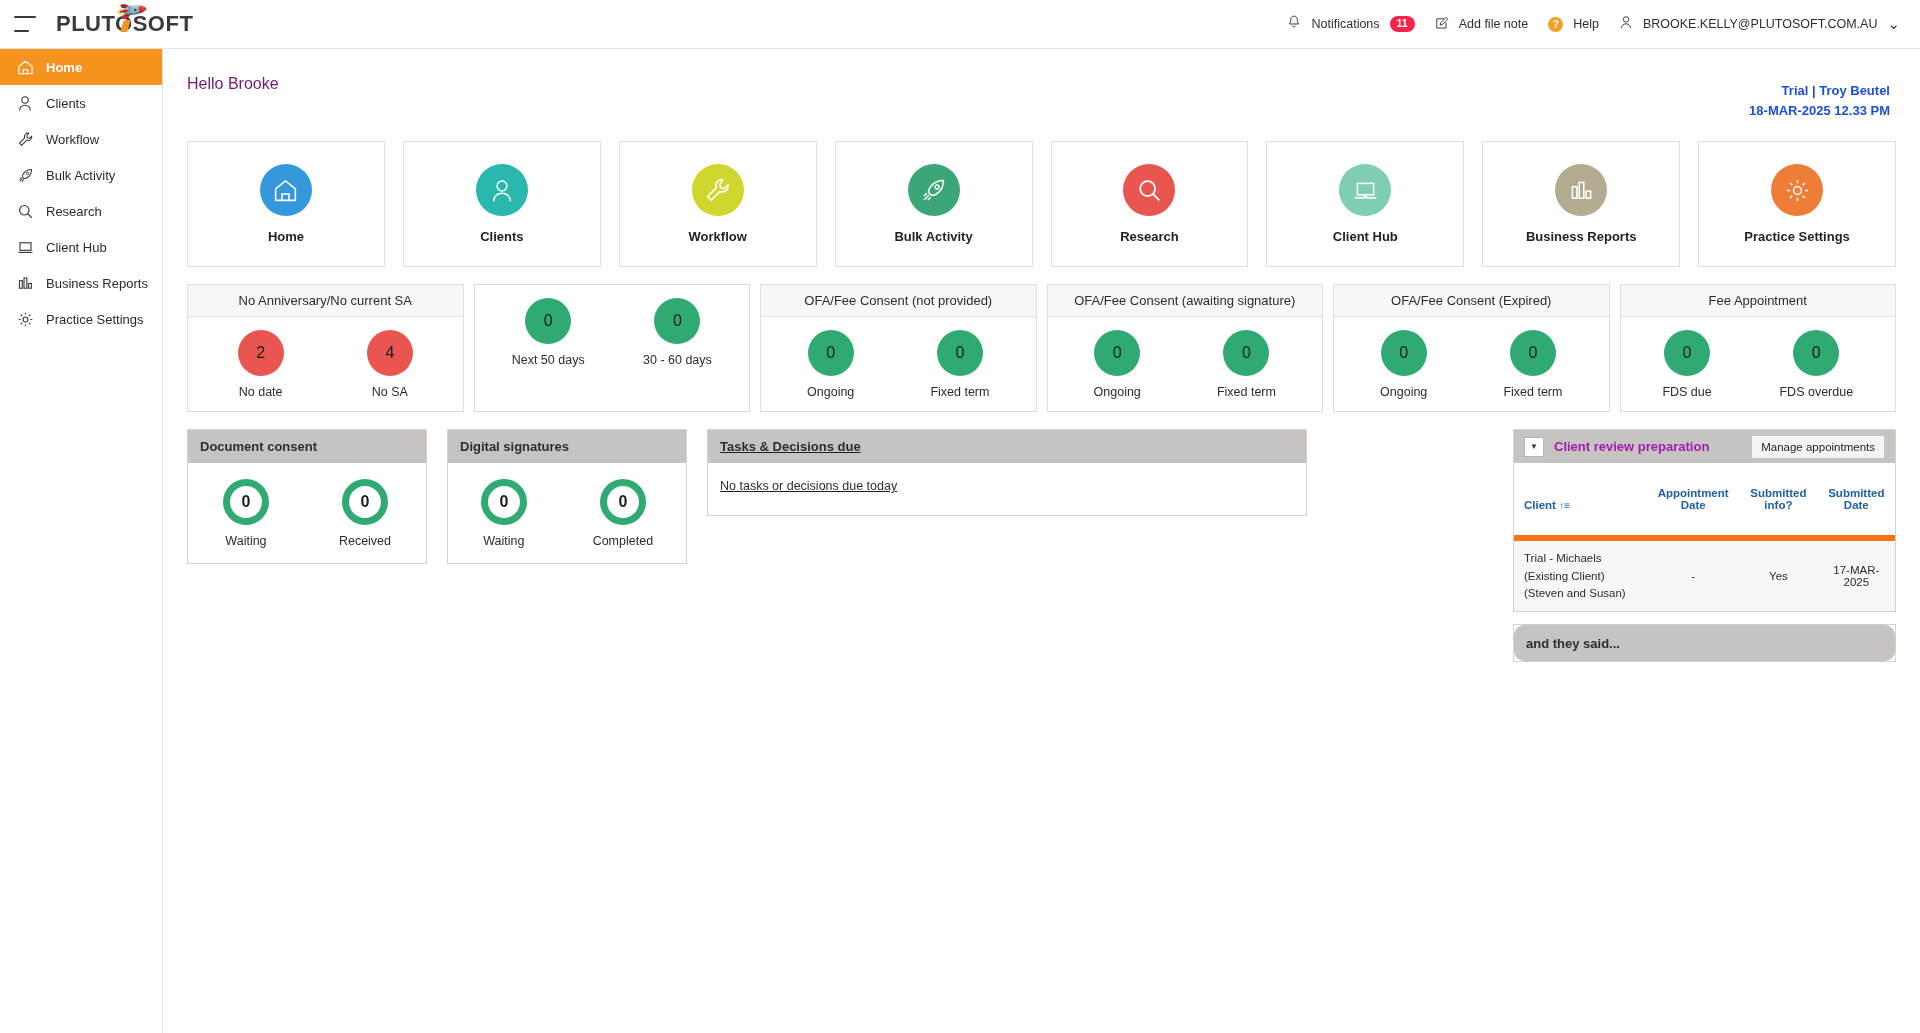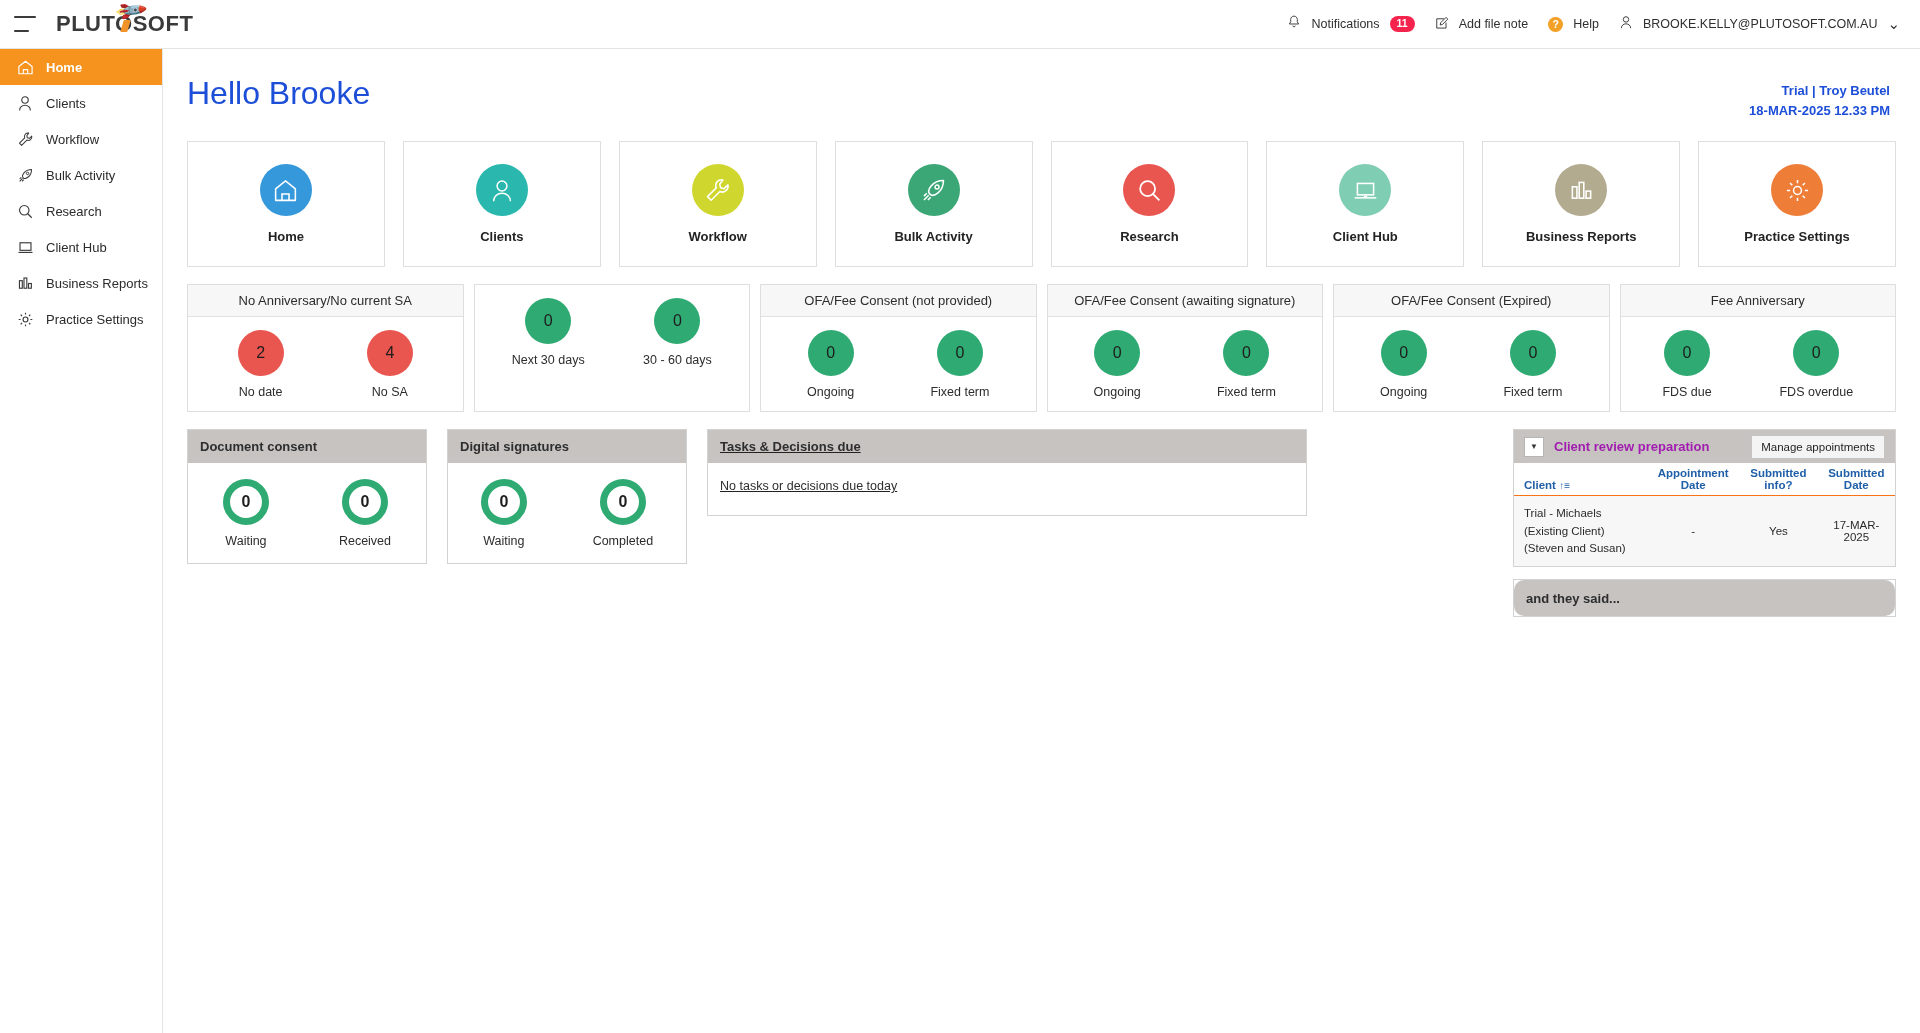--- a/index.html
+++ b/index.html
@@ -42,21 +42,21 @@
   .snav-item { height: 36px; display: flex; align-items: center; gap: 12px;
                padding-left: 16px; font-size: 13px; color: #2b2b2b; cursor: pointer; }
   .snav-item.active { background: #f5931e; color: #ffffff; font-weight: bold; }
   .snav-item .sico { width: 18px; height: 18px; display: flex; align-items: center;
                      justify-content: center; }
   
   .main { position: absolute; left: 163px; top: 49px; width: 1757px; height: 984px;
           background: #ffffff; padding: 0 24px; }
   .pagehead { display: flex; justify-content: space-between; align-items: flex-start;
               padding-top: 26px; }
-  .pagetitle { font-size: 32px; font-weight: normal; color: #1d4ed8; }
+  .pagetitle { font-size: 16px; font-weight: normal; color: #701a75; }
   .headmeta { text-align: right; font-size: 13px; font-weight: bold; color: #1d4ed8;
               line-height: 1.55; padding-top: 6px; padding-right: 6px; }
   
   .tilerow { display: flex; gap: 18px; margin-top: 20px; }
   .tile { flex: 1; height: 126px; border: 1px solid #dedede; background: #fff;
           display: flex; flex-direction: column; align-items: center;
           justify-content: center; gap: 13px; cursor: pointer; }
   .tcircle { width: 52px; height: 52px; border-radius: 50%; display: flex;
              align-items: center; justify-content: center; }
   .tlabel { font-size: 13px; font-weight: bold; color: #232323; }
@@ -92,22 +92,22 @@
   .rightcol { width: 383px; margin-left: auto; display: flex; flex-direction: column; gap: 12px; }
   .crp-head { background: #c6c3c1; height: 33px; display: flex; align-items: center;
               padding: 0 10px; gap: 10px; }
   .caret-btn { width: 20px; height: 20px; background: #fff; border: 1px solid #b7b4b2;
                display: flex; align-items: center; justify-content: center;
                font-size: 8px; color: #333; cursor: pointer; }
   .crp-title { font-size: 13px; font-weight: bold; color: #a21caf; }
   .manage-btn { margin-left: auto; background: #f4f4f4; border: 1px solid #c4c4c4;
                 font-size: 11.5px; color: #1f1f1f; padding: 5px 9px; cursor: pointer; }
   table.crp { width: 100%; border-collapse: collapse; }
-  table.crp th { font-size: 11.5px; color: #1f5fa8; font-weight: bold; padding: 4px 6px;
-                 text-align: center; border-bottom: 1px solid #f97316; vertical-align: bottom; }
+  table.crp th { font-size: 11.5px; color: #1f5fa8; font-weight: bold; padding: 24px 6px;
+                 text-align: center; border-bottom: 6px solid #f97316; vertical-align: bottom; }
   table.crp th.cclient { text-align: left; padding-left: 10px; }
   table.crp td { font-size: 11.5px; color: #2b2b2b; padding: 9px 6px; text-align: center;
                  background: #f7f7f7; vertical-align: middle; }
   table.crp td.cclient { text-align: left; padding-left: 10px; line-height: 1.5; }
   .sortico { font-size: 10px; color: #1f5fa8; }
   .saidpanel { border: 1px solid #d2d2d2; }
   .saidpanel .panel-head { height: 36px; border-radius: 10px; }
 </style>
 </head>
 <body>
@@ -334,21 +334,21 @@
         <div class="scell">
           <div class="sdot red">4</div>
           <div class="scaption">No SA</div>
         </div>
       </div>
     </div>
     <div class="statcard">
       <div class="sc-body">
         <div class="scell">
           <div class="sdot green">0</div>
-          <div class="scaption">Next 30 days</div>
+          <div class="scaption">Next 50 days</div>
         </div>
         <div class="scell">
           <div class="sdot green">0</div>
           <div class="scaption">30 - 60 days</div>
         </div>
       </div>
     </div>
     <div class="statcard">
       <div class="sc-head">OFA/Fee Consent (not provided)</div>
       <div class="sc-body">
@@ -382,21 +382,21 @@
           <div class="sdot green">0</div>
           <div class="scaption">Ongoing</div>
         </div>
         <div class="scell">
           <div class="sdot green">0</div>
           <div class="scaption">Fixed term</div>
         </div>
       </div>
     </div>
     <div class="statcard">
-      <div class="sc-head">Fee Anniversary</div>
+      <div class="sc-head">Fee Appointment</div>
       <div class="sc-body">
         <div class="scell">
           <div class="sdot green">0</div>
           <div class="scaption">FDS due</div>
         </div>
         <div class="scell">
           <div class="sdot green">0</div>
           <div class="scaption">FDS overdue</div>
         </div>
       </div>

